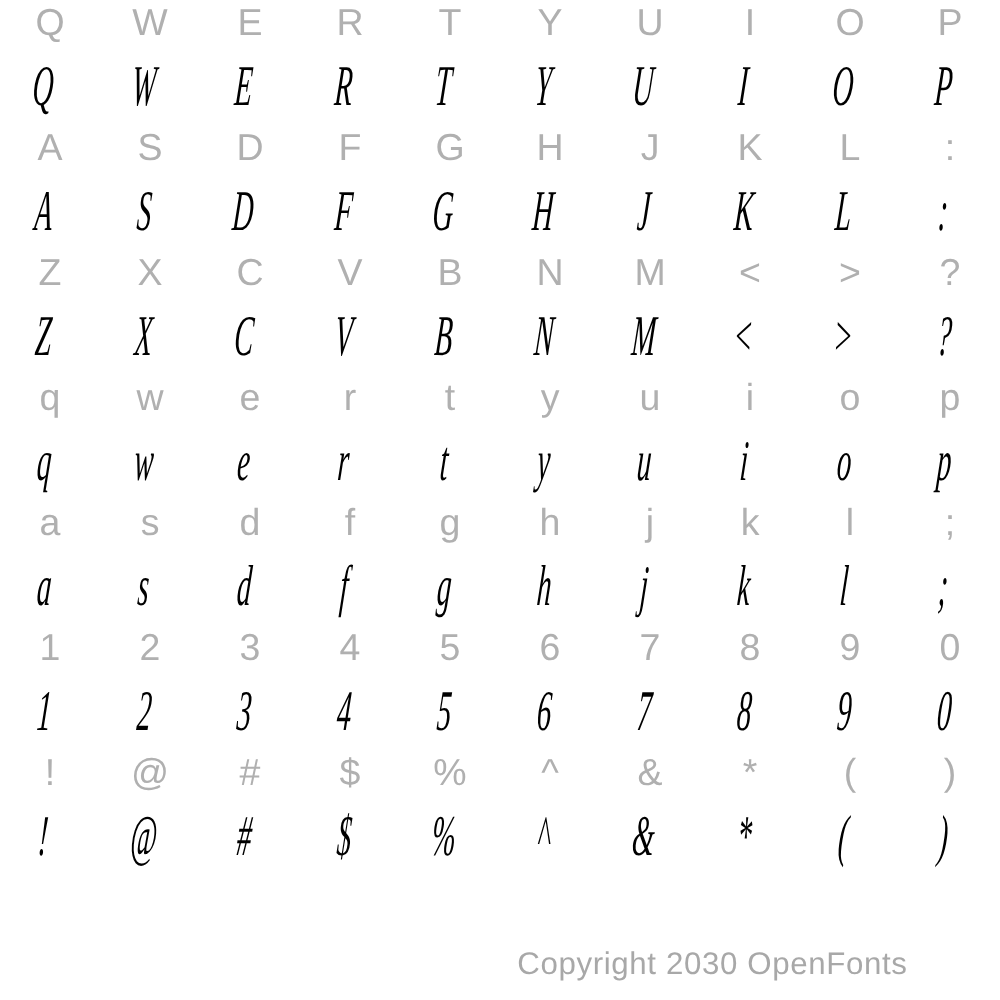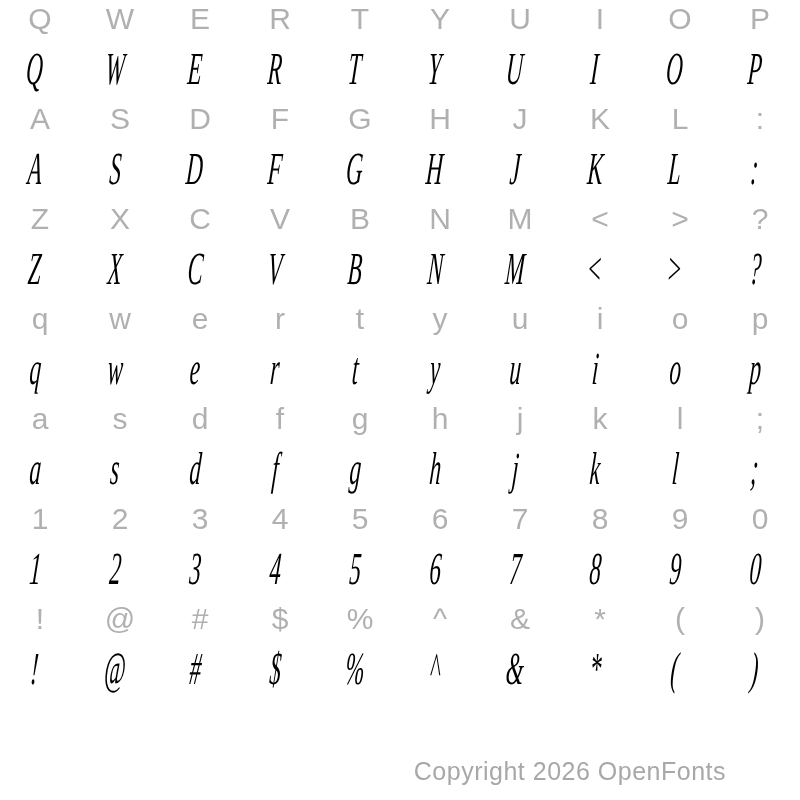--- a/index.html
+++ b/index.html
@@ -516,14 +516,14 @@
           <span class="glyph">*</span>
         </div>
         <div class="cell">
           <span class="glyph">(</span>
         </div>
         <div class="cell">
           <span class="glyph">)</span>
         </div>
       </div>
     </div>
-  <div class="copyright" style="color: rgb(168, 168, 168);">Copyright 2026 OpenFonts</div>
+  <div class="copyright" style="color: rgb(168, 168, 168);">Copyright 2030 OpenFonts</div>
 </div>
 
 </body></html>

